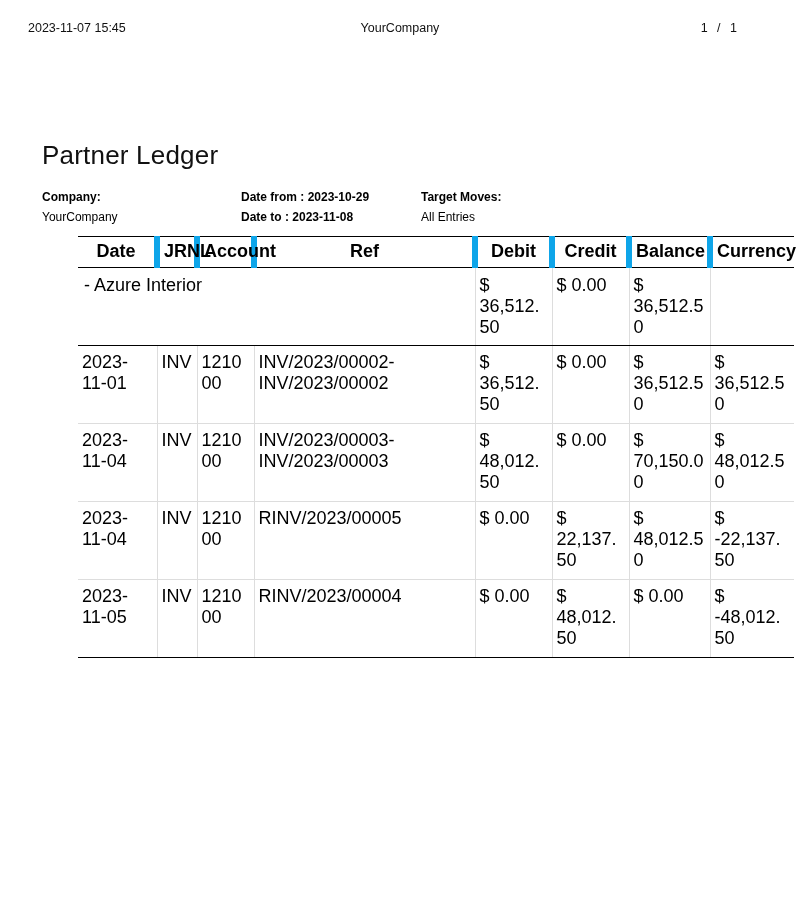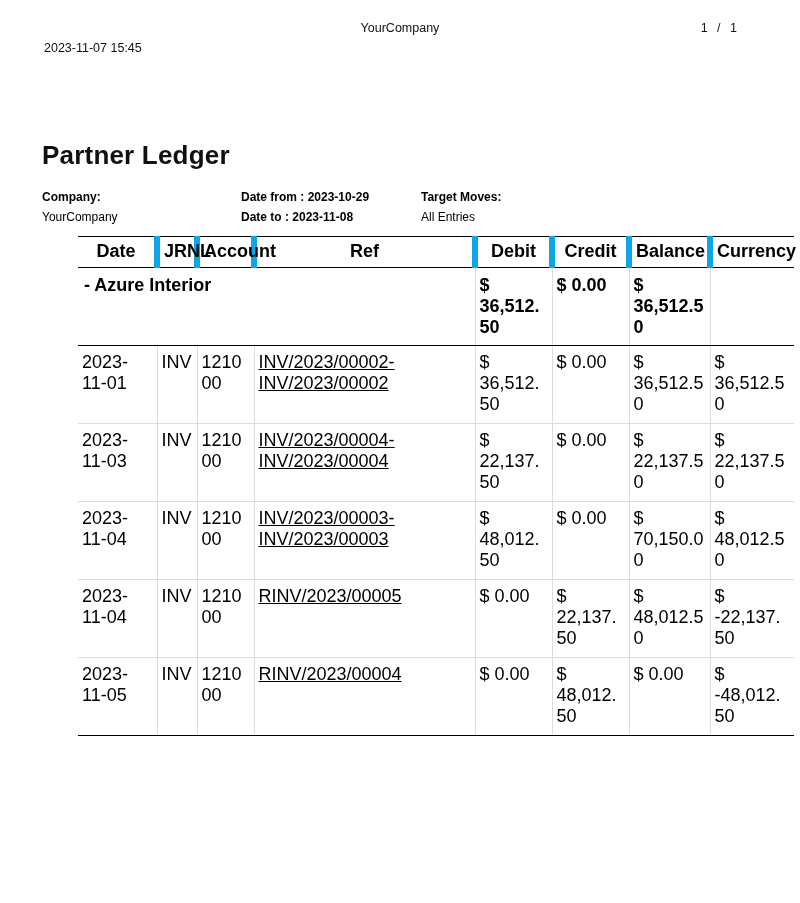--- a/index.html
+++ b/index.html
@@ -26,23 +26,22 @@
     position: absolute;
     top: 21px;
     left: 0;
     width: 800px;
     height: 20px;
     font-size: 12.5px;
     color: #111;
   }
   .ph-left {
     position: absolute;
-    left: 44px;
+    left: 28px;
     top: 0;
-    margin-top: 20px;
   }
   .ph-center {
     position: absolute;
     left: 0;
     top: 0;
     width: 800px;
     text-align: center;
   }
   .ph-right {
     position: absolute;
@@ -54,21 +53,21 @@
 
   
   .content {
     position: absolute;
     left: 42px;
     top: 140px;
     width: 716px;
   }
   h1.report-title {
     font-size: 26px;
-    font-weight: 700;
+    font-weight: 400;
     margin: 0 0 16px 0;
     letter-spacing: 0.2px;
     color: #111;
   }
   .meta {
     display: flex;
     font-size: 12px;
     line-height: 1.7;
     margin-bottom: 8px;
   }
@@ -96,21 +95,21 @@
     border-bottom: 1px solid #000;
     white-space: nowrap;
   }
   table.ledger td {
     padding: 6px 4px 8px 4px;
     vertical-align: top;
     border-bottom: 1px solid #dddddd;
     word-wrap: break-word;
   }
   tr.group-row td {
-    font-weight: bold;
+    font-weight: normal;
     border-bottom: 1px solid #000;
     border-top: 1px solid #000;
     padding-top: 7px;
     padding-bottom: 7px;
   }
   tr.group-row td.group-name {
     padding-left: 6px;
   }
   tr.last-row td {
     border-bottom: 1px solid #000;
@@ -121,21 +120,21 @@
   col.c-acct { width: 57px; }
   col.c-ref  { width: 221px; }
   col.c-debit { width: 77px; }
   col.c-credit { width: 77px; }
   col.c-balance { width: 81px; }
   col.c-currency { width: 84px; }
 
   td.date { padding-left: 6px; }
   td.jrnl { padding-left: 6px; }
   td.acct { padding-left: 6px; }
-  td.ref  { padding-left: 6px; text-decoration: underline; }
+  td.ref  { padding-left: 6px; }
   td.num  { padding-left: 6px; text-align: left; }
 
   
   table.ledger th.sep,
   table.ledger td.sep {
     border-left: 1px solid #dddddd;
   }
   table.ledger th.sep { border-left: 6px solid #0ea5e9; }
   tr.group-row td.sep { border-left: 1px solid #dddddd; }
 </style>
@@ -207,30 +206,20 @@
             <td class="date">2023-11-01</td>
             <td class="jrnl sep">INV</td>
             <td class="acct sep">121000</td>
             <td class="ref sep">INV/2023/00002-INV/2023/00002</td>
             <td class="num sep">$ 36,512.50</td>
             <td class="num sep">$ 0.00</td>
             <td class="num sep">$ 36,512.50</td>
             <td class="num sep">$ 36,512.50</td>
           </tr>
           <tr>
-            <td class="date">2023-11-03</td>
-            <td class="jrnl sep">INV</td>
-            <td class="acct sep">121000</td>
-            <td class="ref sep">INV/2023/00004-INV/2023/00004</td>
-            <td class="num sep">$ 22,137.50</td>
-            <td class="num sep">$ 0.00</td>
-            <td class="num sep">$ 22,137.50</td>
-            <td class="num sep">$ 22,137.50</td>
-          </tr>
-          <tr>
             <td class="date">2023-11-04</td>
             <td class="jrnl sep">INV</td>
             <td class="acct sep">121000</td>
             <td class="ref sep">INV/2023/00003-INV/2023/00003</td>
             <td class="num sep">$ 48,012.50</td>
             <td class="num sep">$ 0.00</td>
             <td class="num sep">$ 70,150.00</td>
             <td class="num sep">$ 48,012.50</td>
           </tr>
           <tr>

